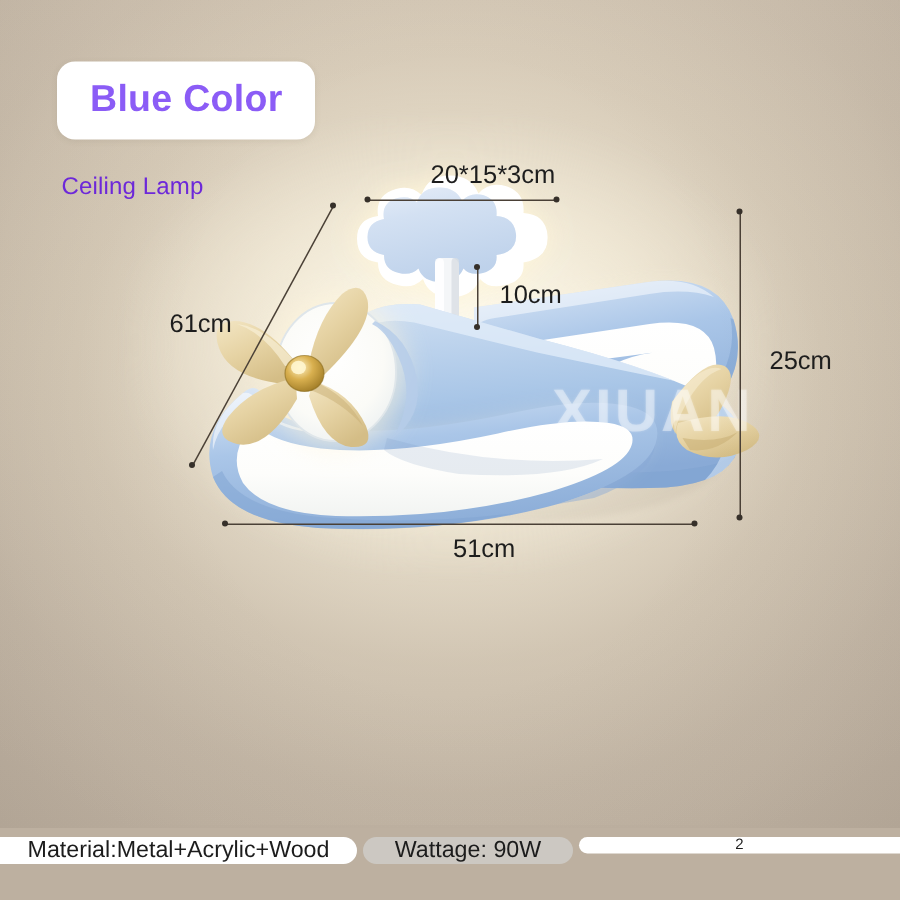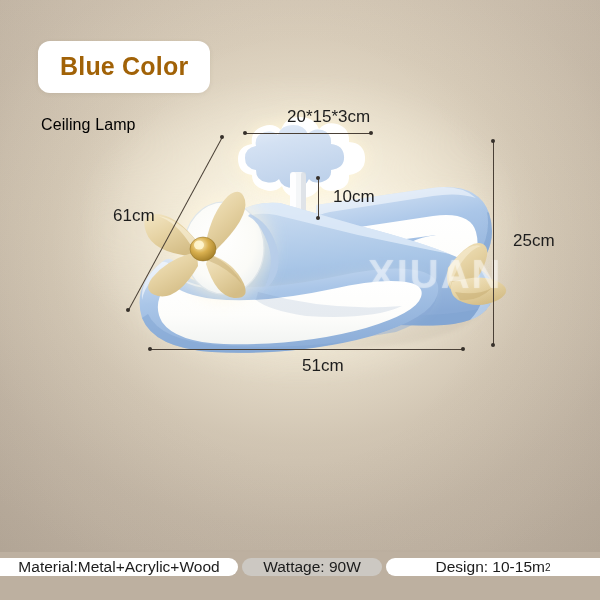--- a/index.html
+++ b/index.html
@@ -68,30 +68,30 @@
   
   .color-badge {
     position: absolute;
     left: 38px;
     top: 41px;
     padding: 11px 22px 12px 22px;
     background: #ffffff;
     border-radius: 12px;
     font-size: 25px;
     font-weight: bold;
-    color: #a16207;
+    color: #8b5cf6;
     letter-spacing: 0.2px;
     box-shadow: 0 1px 4px rgba(90,76,58,0.10);
   }
   .subtitle {
     position: absolute;
     left: 41px;
     top: 116px;
     font-size: 16px;
-    color: #000000;
+    color: #6d28d9;
     letter-spacing: 0.1px;
   }
 
   
   .dim-label {
     position: absolute;
     font-size: 17px;
     color: #1d1d1d;
     white-space: nowrap;
   }
@@ -384,18 +384,17 @@
 
   <div class="bg-vignette"></div>
 
   <div class="color-badge">Blue Color</div>
   <div class="subtitle">Ceiling Lamp</div>
 
   <div class="specbar">
     <div class="spec-pill material">Material:Metal+Acrylic+Wood</div>
     <div class="spec-pill wattage">Wattage: 90W</div>
     <div class="spec-pill design">
-      <span>Design: 10-15m</span>
         <sup class="sq">2</sup>
     </div>
   </div>
 
 </div>
 
 </body></html>

